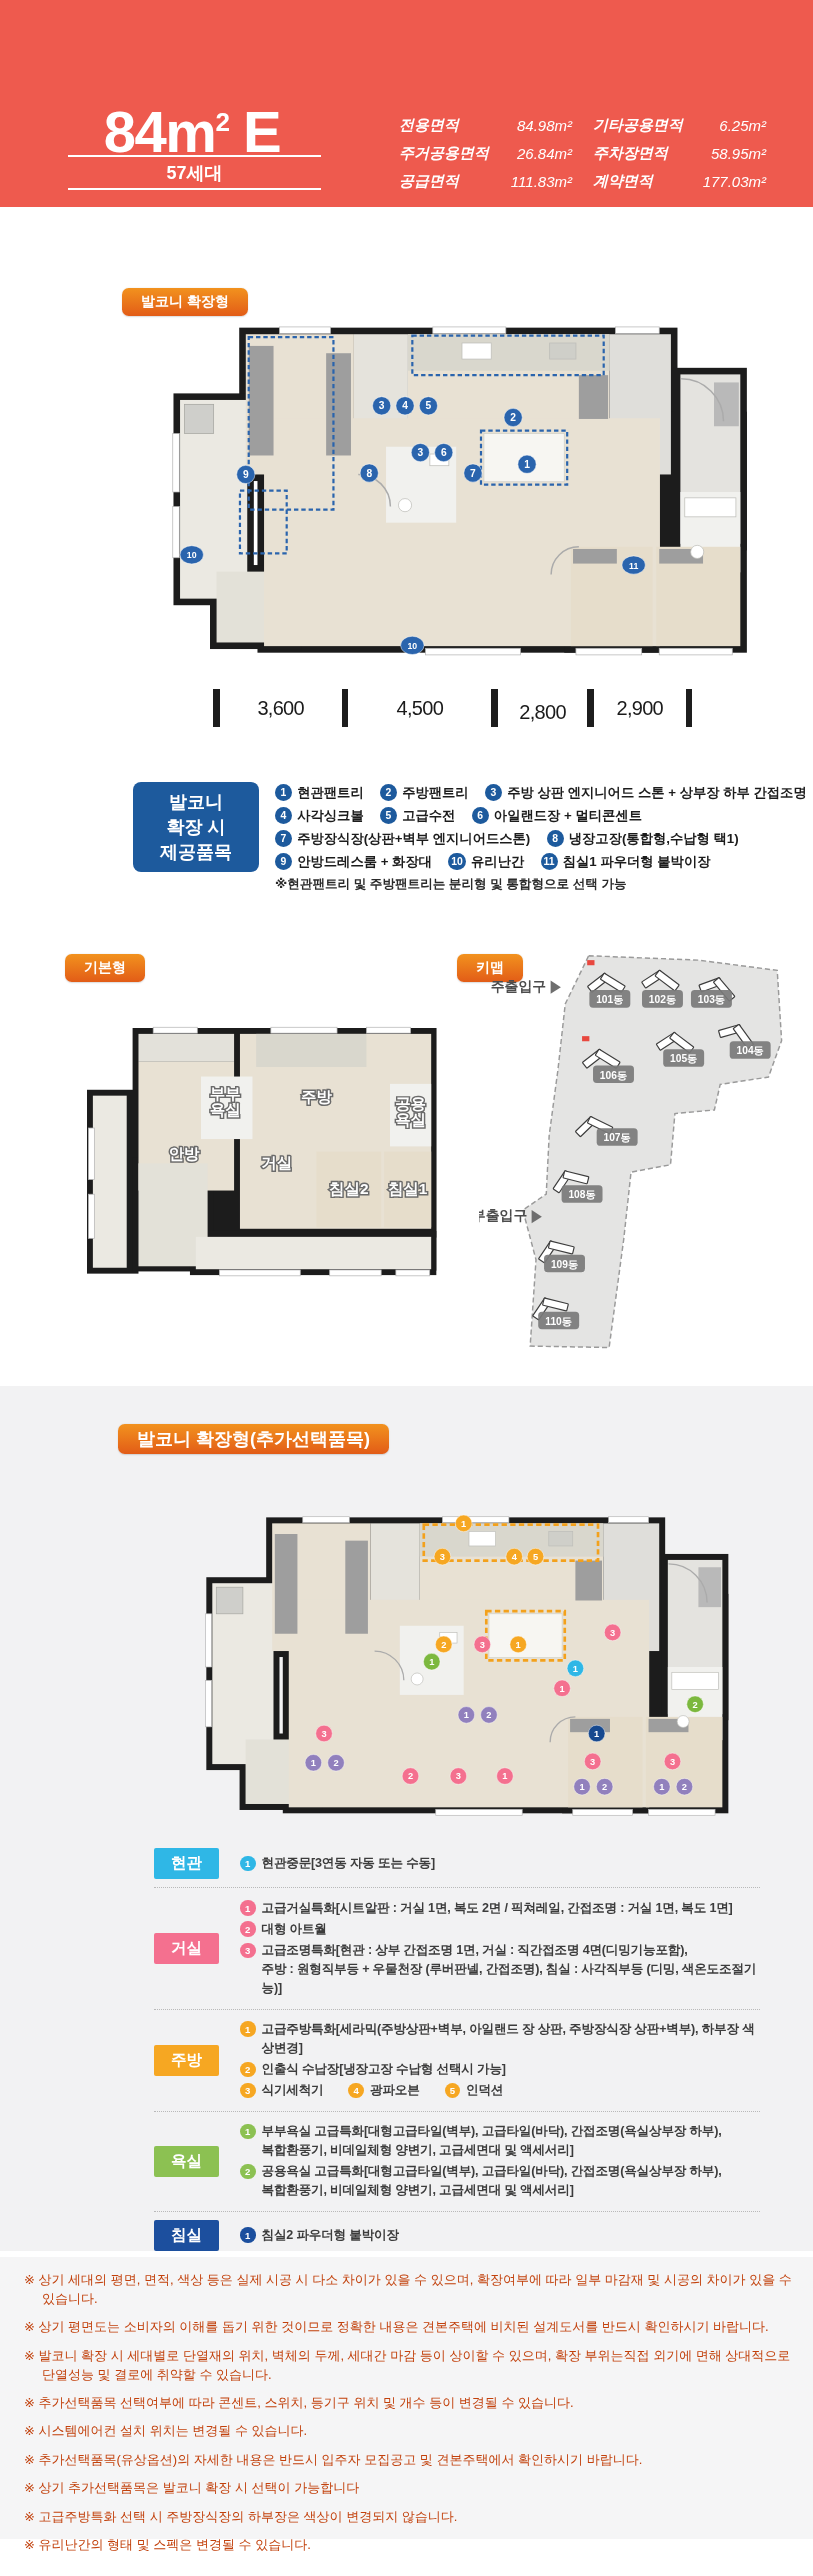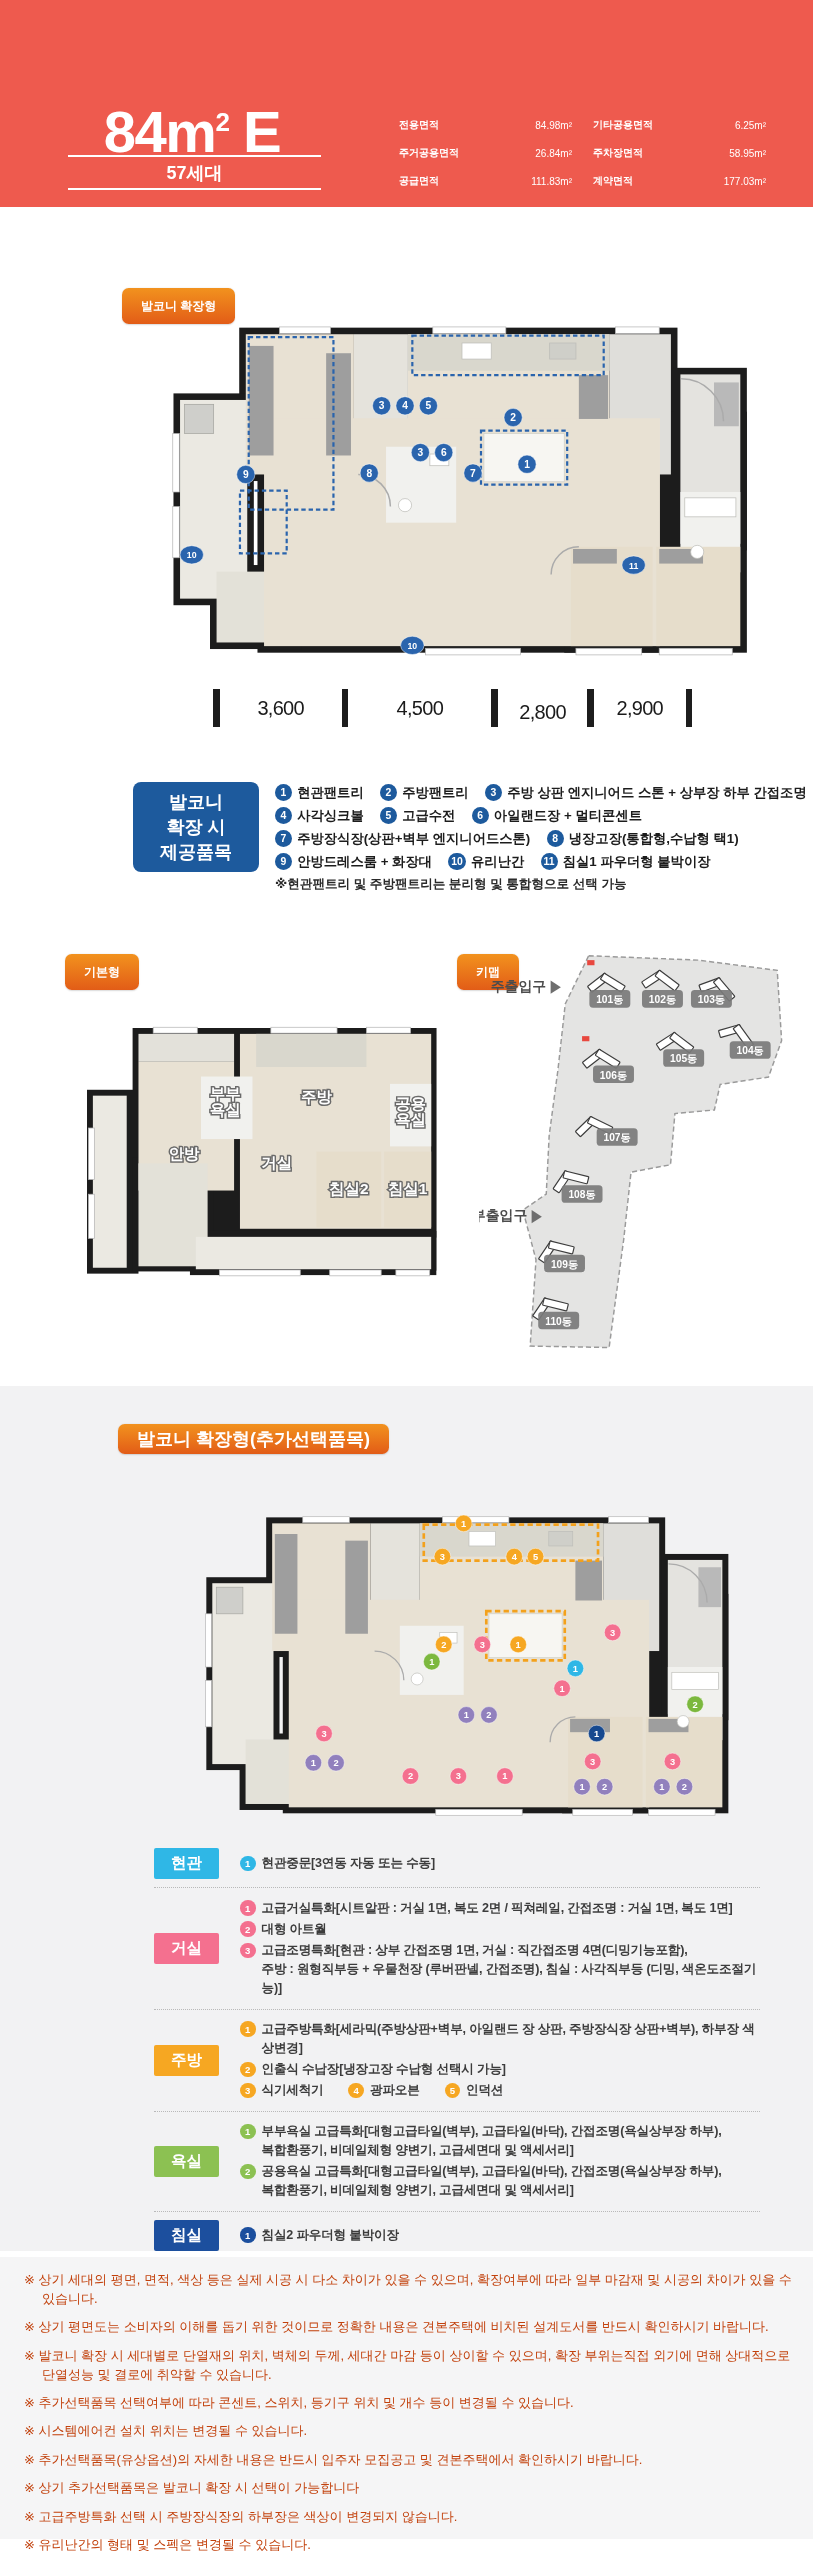--- a/index.html
+++ b/index.html
@@ -8,29 +8,29 @@
 
   
   .header{position:absolute;left:0;top:0;width:813px;height:207px;background:#ee5a4e;}
   .title-wrap{position:absolute;left:44px;top:71px;width:296px;text-align:center;color:#fff;}
   .big-title{font-size:58px;font-weight:800;letter-spacing:-1.5px;line-height:1;margin-top:32px;}
   .big-title sup{font-size:0.45em;vertical-align:21px;}
   .hh-line{position:absolute;left:68px;width:253px;height:1.5px;background:#fff;}
   .households{position:absolute;left:68px;top:160px;width:253px;text-align:center;color:#fff;
               font-size:18px;font-weight:700;line-height:27px;}
   .area-table{position:absolute;left:399px;top:111px;width:384px;color:#fff;}
-  .arow{display:flex;align-items:center;height:28px;font-size:10px;}
+  .arow{display:flex;align-items:center;height:28px;font-size:15px;font-style:italic;}
   .alab{width:90px;font-weight:700;text-align:justify;text-align-last:justify;}
   .aval{width:83px;text-align:right;font-weight:400;margin-right:21px;}
   .aval:last-child{margin-right:3px;}
 
   
   .pill{position:absolute;display:inline-flex;align-items:center;justify-content:center;color:#fff;
         font-weight:700;background:linear-gradient(180deg,#f2921e,#e25c17);border-radius:6.7px;
-        padding:0 19px;height:36px;font-size:12px;white-space:nowrap;box-shadow:0 0.7px 1.5px rgba(0,0,0,.15);}
+        padding:0 19px;height:28px;font-size:14px;white-space:nowrap;box-shadow:0 0.7px 1.5px rgba(0,0,0,.15);}
 
   
   .dims{position:absolute;left:213px;top:686px;height:44px;display:flex;align-items:center;}
   .dimtick{width:6.7px;height:38px;background:#1d1d1d;}
   .dimcell{text-align:center;font-size:20px;font-weight:500;color:#1a1a1a;letter-spacing:-0.7px;}
 
   
   .pbox{position:absolute;left:133px;top:782px;width:126px;height:90px;background:#1d5a9d;border-radius:8px;
         color:#fff;font-size:18px;font-weight:700;text-align:center;display:flex;flex-direction:column;
         justify-content:center;line-height:25px;}

